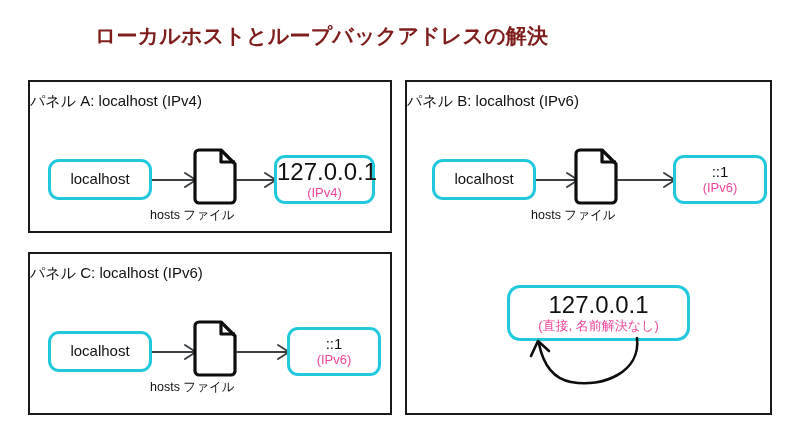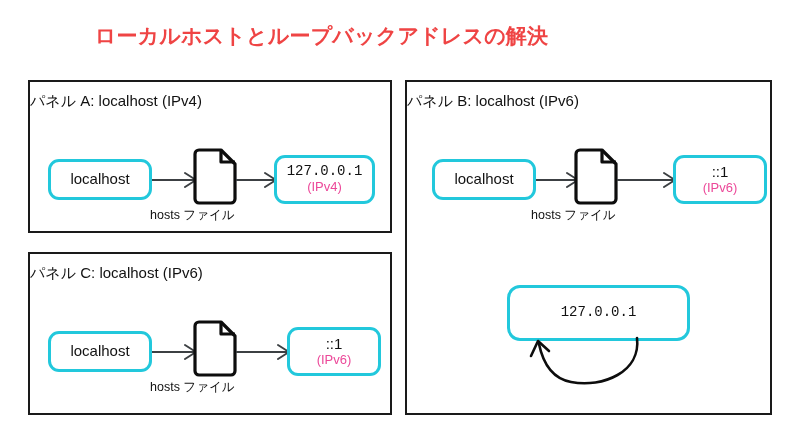--- a/index.html
+++ b/index.html
@@ -19,21 +19,21 @@
   
   #diagram-title {
     position: absolute;
     top: 22px;
     left: 0;
     width: 643px;
     text-align: center;
     font-size: 21px;
     font-weight: 700;
     letter-spacing: 0.2px;
-    color: #ef4444;
+    color: #7f1d1d;
     white-space: nowrap;
   }
 
   
   .panel {
     position: absolute;
     background: #ffffff;
     border: 2px solid #1a1a1a;
     box-sizing: border-box;
   }
@@ -71,21 +71,21 @@
     background: #ffffff;
     border: 3px solid #22c8dc;
     border-radius: 11px;
     display: flex;
     flex-direction: column;
     justify-content: center;
     text-align: center;
     line-height: 1.12;
   }
   .node .line1 { font-size: 15px; color: #111111; white-space: nowrap; }
-  .node .line1.big { font-size: 14px; font-family: Liberation Mono, monospace; }
+  .node .line1.big { font-size: 24px; }
   .node .line2 { font-size: 13px; color: #ec4899; white-space: nowrap; }
 
   
   .node-src { width: 104px; height: 41px; }
   #panel-a .node-src { left: 18px;  top: 14px; }
   #panel-c .node-src { left: 18px;  top: 14px; }
   #panel-b .node-src { left: 25px;  top: 14px; }
 
   
   .node-dst { width: 94px; height: 49px; }
@@ -262,20 +262,21 @@
     <div class="node node-dst">
       <span class="line1">::1</span>
       <span class="line2">(IPv6)</span>
     </div>
 
     <div class="doc-label">hosts ファイル</div>
   </div>
 
   <div class="node" id="node-direct">
     <span class="line1 big">127.0.0.1</span>
+    <span class="line2">(直接, 名前解決なし)</span>
   </div>
 
   <div id="loop-arrow">
     <svg viewBox="0 0 122 52">
       <path d="M112 0 C 116 34, 78 50, 46 44 C 30 41, 19 30, 14 6" fill="none" stroke="#0d0d0d" stroke-width="2.6" stroke-linecap="round"></path>
       <polyline points="6,18 13,3 24,13" fill="none" stroke="#0d0d0d" stroke-width="2.6" stroke-linecap="round" stroke-linejoin="round"></polyline>
     </svg>
   </div>
 </div>
 

